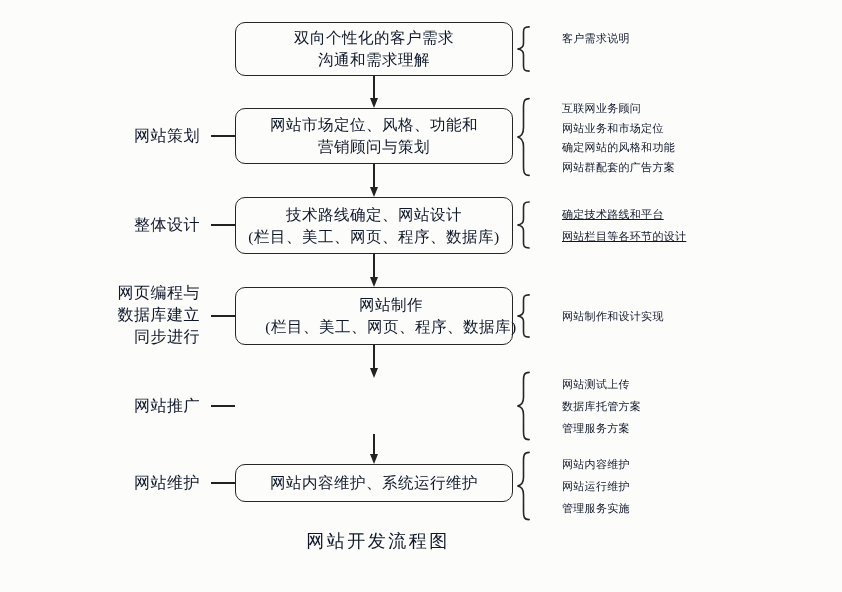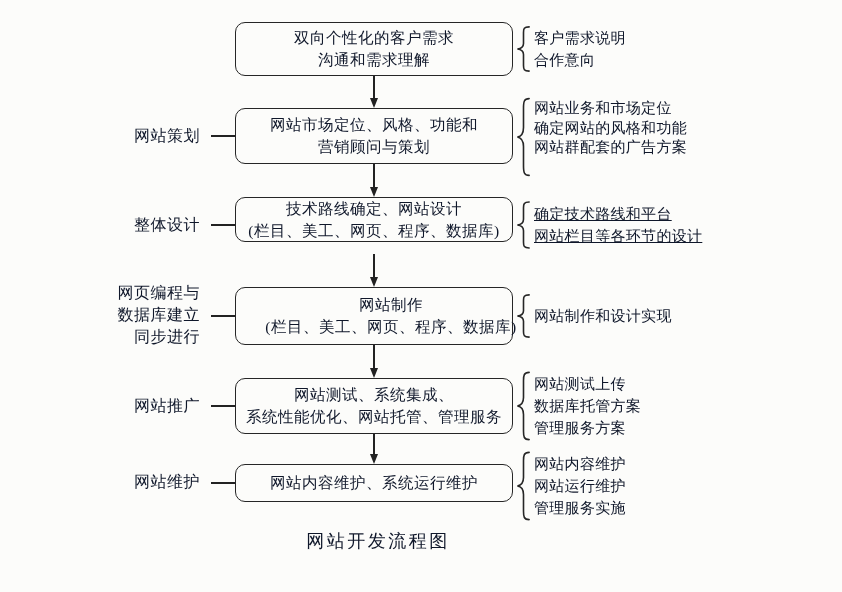--- a/index.html
+++ b/index.html
@@ -48,22 +48,22 @@
     font-size:16px;line-height:22px;letter-spacing:.5px;
   }
   .tick{
     position:absolute;left:211px;width:24px;height:1.8px;
     background:#222;
   }
   .brace{
     position:absolute;left:516px;width:15px;
   }
   .ann{
-    position:absolute;left:534px;
-    font-size:15px;letter-spacing:.3px;
+    position:absolute;left:562px;
+    font-size:11px;letter-spacing:.3px;
     white-space:nowrap;
   }
   .ann > div{line-height:22px;}
   .ann.tight > div{line-height:19.5px;}
   .caption{
     position:absolute;left:236px;width:284px;top:529px;
     text-align:center;
     font-size:18px;font-weight:400;letter-spacing:2.5px;
   }
 </style>
@@ -74,53 +74,53 @@
 
   <div class="box" style="top:22px;height:54px;">
     <div>双向个性化的客户需求</div>
     <div>沟通和需求理解</div>
   </div>
   <svg class="brace" style="top:26px;height:46px;" viewBox="0 0 16 100" preserveAspectRatio="none">
     <path d="M 14 2 C 8.5 2 8 6 8 14 L 8 38 C 8 46 6 49 1.5 50 C 6 51 8 54 8 62 L 8 86 C 8 94 8.5 98 14 98" fill="none" stroke="#262626" stroke-width="1.6" stroke-linecap="round" vector-effect="non-scaling-stroke"></path>
   </svg>
   <div class="ann" style="top:27px;">
     <div>客户需求说明</div>
-    <div>合作意向</div>
   </div>
   <div class="arrow" style="top:76px;height:32px;">
     <i class="shaft"></i>
       <i class="head"></i>
   </div>
 
   <div class="side-label" style="top:125px;">
     <div>网站策划</div>
   </div>
   <div class="tick" style="top:135px;"></div>
   <div class="box" style="top:108px;height:56px;">
     <div>网站市场定位、风格、功能和</div>
     <div>营销顾问与策划</div>
   </div>
   <svg class="brace" style="top:97px;height:80px;" viewBox="0 0 16 100" preserveAspectRatio="none">
     <path d="M 14 2 C 8.5 2 8 6 8 14 L 8 38 C 8 46 6 49 1.5 50 C 6 51 8 54 8 62 L 8 86 C 8 94 8.5 98 14 98" fill="none" stroke="#262626" stroke-width="1.6" stroke-linecap="round" vector-effect="non-scaling-stroke"></path>
   </svg>
   <div class="ann tight" style="top:99px;">
+    <div>互联网业务顾问</div>
     <div>网站业务和市场定位</div>
     <div>确定网站的风格和功能</div>
     <div>网站群配套的广告方案</div>
   </div>
   <div class="arrow" style="top:164px;height:33px;">
     <i class="shaft"></i>
       <i class="head"></i>
   </div>
 
   <div class="side-label" style="top:214px;">
     <div>整体设计</div>
   </div>
   <div class="tick" style="top:224px;"></div>
-  <div class="box" style="top:197px;height:45px;">
+  <div class="box" style="top:197px;height:57px;">
     <div>技术路线确定、网站设计</div>
     <div>(栏目、美工、网页、程序、数据库)</div>
   </div>
   <svg class="brace" style="top:201px;height:48px;" viewBox="0 0 16 100" preserveAspectRatio="none">
     <path d="M 14 2 C 8.5 2 8 6 8 14 L 8 38 C 8 46 6 49 1.5 50 C 6 51 8 54 8 62 L 8 86 C 8 94 8.5 98 14 98" fill="none" stroke="#262626" stroke-width="1.6" stroke-linecap="round" vector-effect="non-scaling-stroke"></path>
   </svg>
   <div class="ann" style="top:203px;text-decoration:underline;">
     <div>确定技术路线和平台</div>
     <div>网站栏目等各环节的设计</div>
   </div>
@@ -147,38 +147,34 @@
   </div>
   <div class="arrow" style="top:345px;height:33px;">
     <i class="shaft"></i>
       <i class="head"></i>
   </div>
 
   <div class="side-label" style="top:395px;">
     <div>网站推广</div>
   </div>
   <div class="tick" style="top:405px;"></div>
-  <div class="box" style="top:378px;height:56px;">
-    <div>网站测试、系统集成、</div>
-    <div>系统性能优化、网站托管、管理服务</div>
-  </div>
   <svg class="brace" style="top:371px;height:70px;" viewBox="0 0 16 100" preserveAspectRatio="none">
     <path d="M 14 2 C 8.5 2 8 6 8 14 L 8 38 C 8 46 6 49 1.5 50 C 6 51 8 54 8 62 L 8 86 C 8 94 8.5 98 14 98" fill="none" stroke="#262626" stroke-width="1.6" stroke-linecap="round" vector-effect="non-scaling-stroke"></path>
   </svg>
   <div class="ann" style="top:373px;">
     <div>网站测试上传</div>
     <div>数据库托管方案</div>
     <div>管理服务方案</div>
   </div>
   <div class="arrow" style="top:434px;height:30px;">
     <i class="shaft"></i>
       <i class="head"></i>
   </div>
 
-  <div class="side-label" style="top:472px;font-family:Liberation Mono, monospace;">
+  <div class="side-label" style="top:472px;">
     <div>网站维护</div>
   </div>
   <div class="tick" style="top:482px;"></div>
   <div class="box" style="top:464px;height:38px;border-radius:10px;">
     <div>网站内容维护、系统运行维护</div>
   </div>
   <svg class="brace" style="top:451px;height:70px;" viewBox="0 0 16 100" preserveAspectRatio="none">
     <path d="M 14 2 C 8.5 2 8 6 8 14 L 8 38 C 8 46 6 49 1.5 50 C 6 51 8 54 8 62 L 8 86 C 8 94 8.5 98 14 98" fill="none" stroke="#262626" stroke-width="1.6" stroke-linecap="round" vector-effect="non-scaling-stroke"></path>
   </svg>
   <div class="ann" style="top:453px;">

